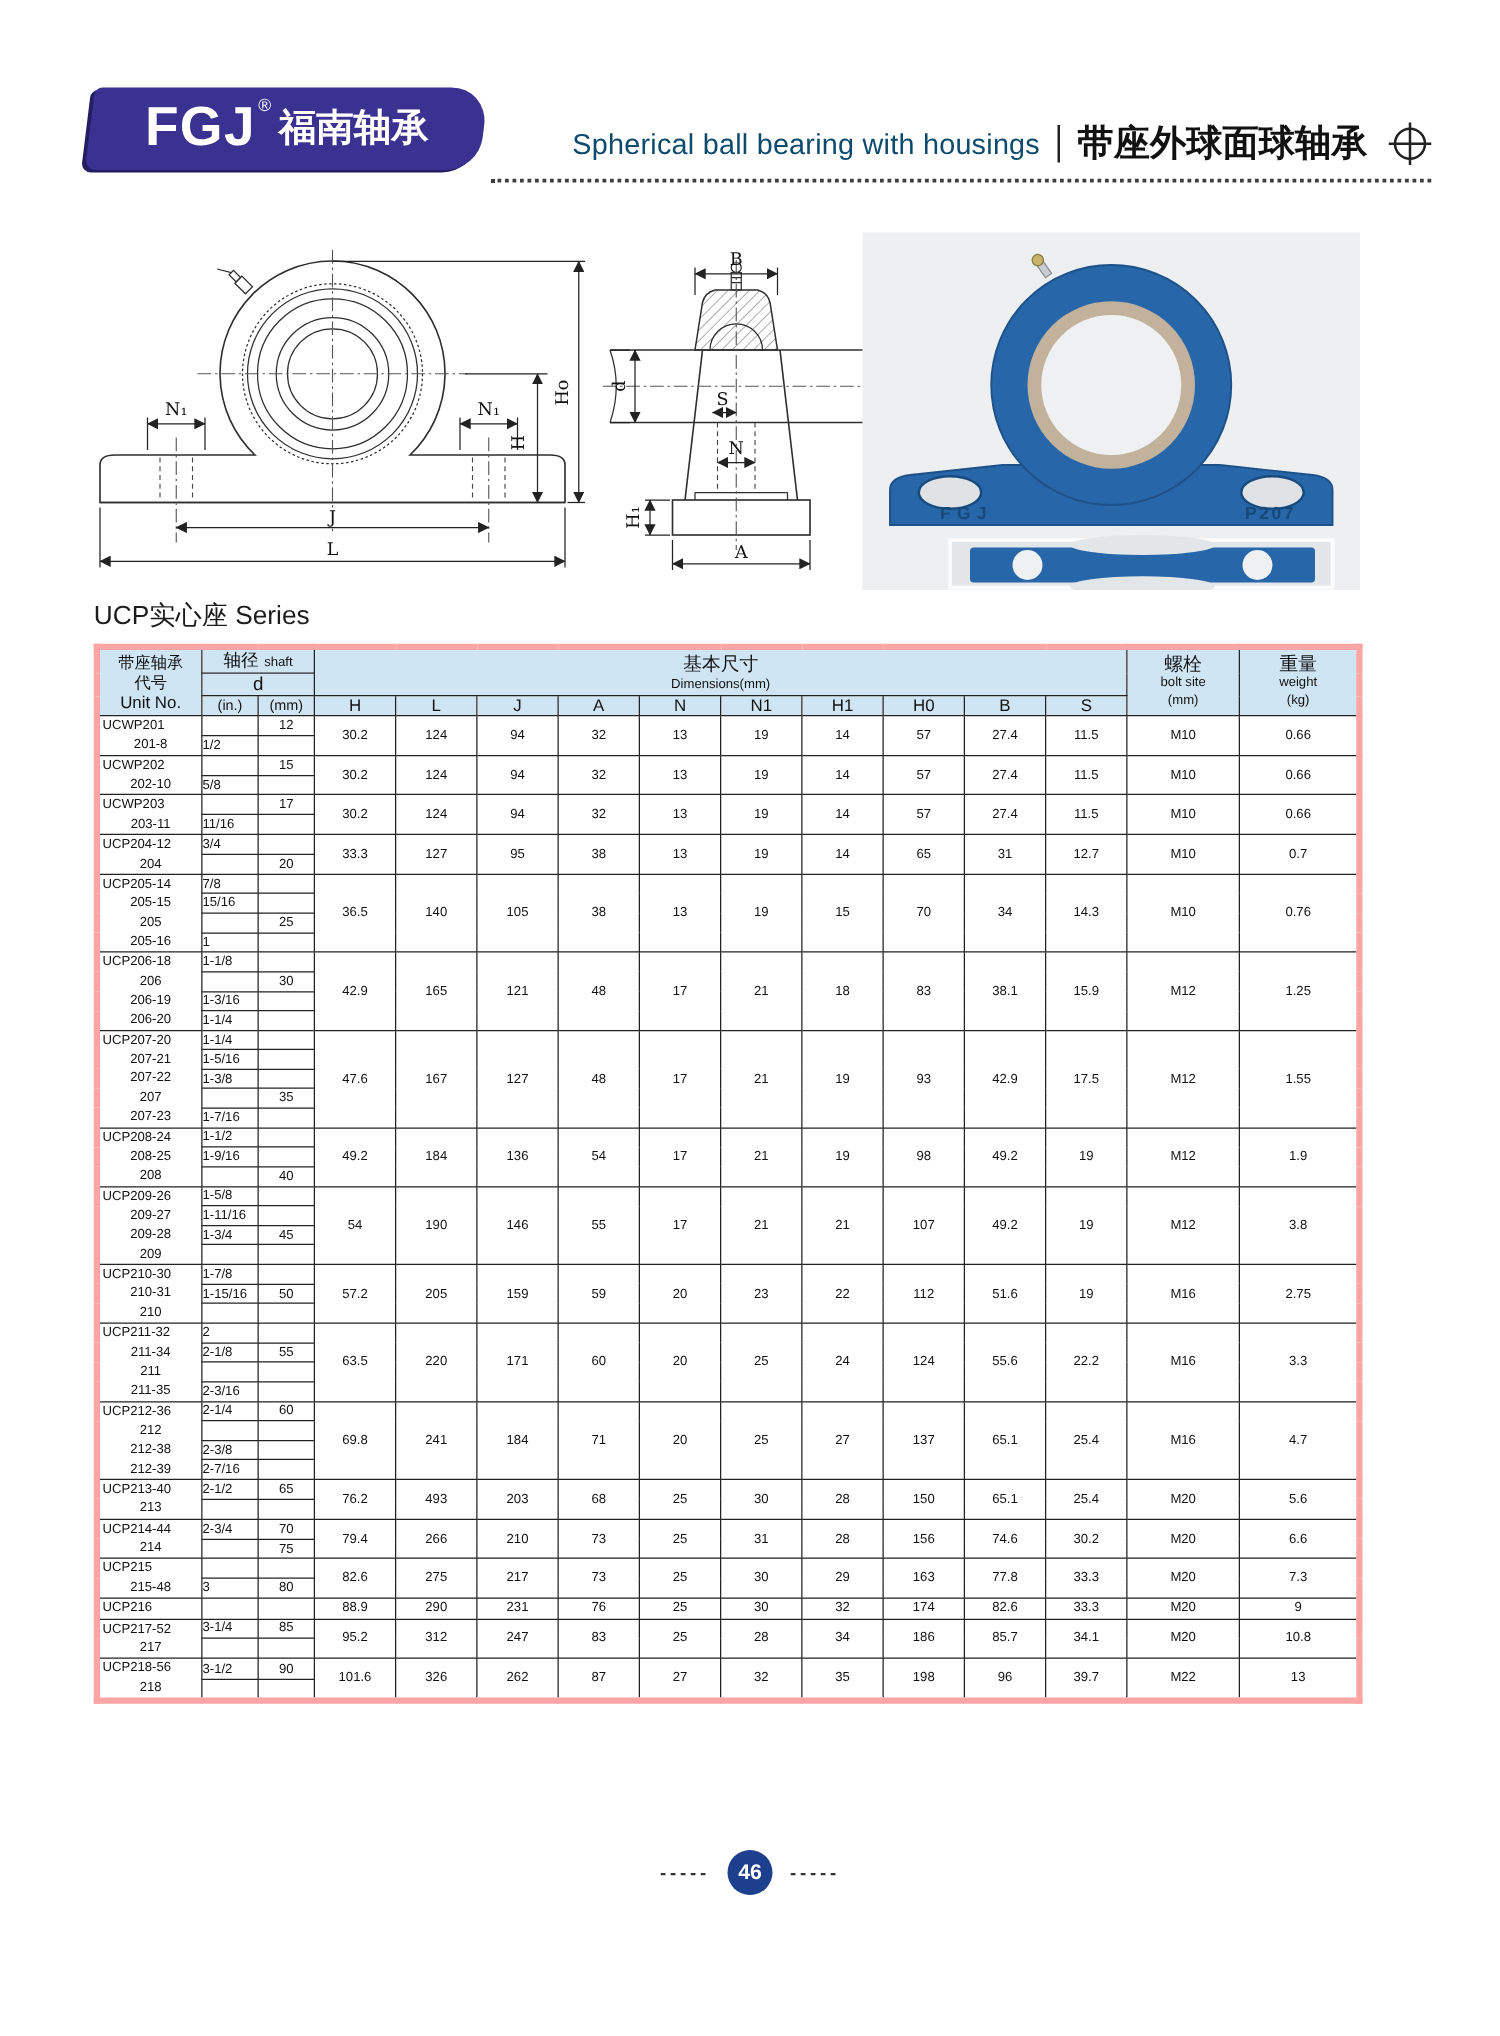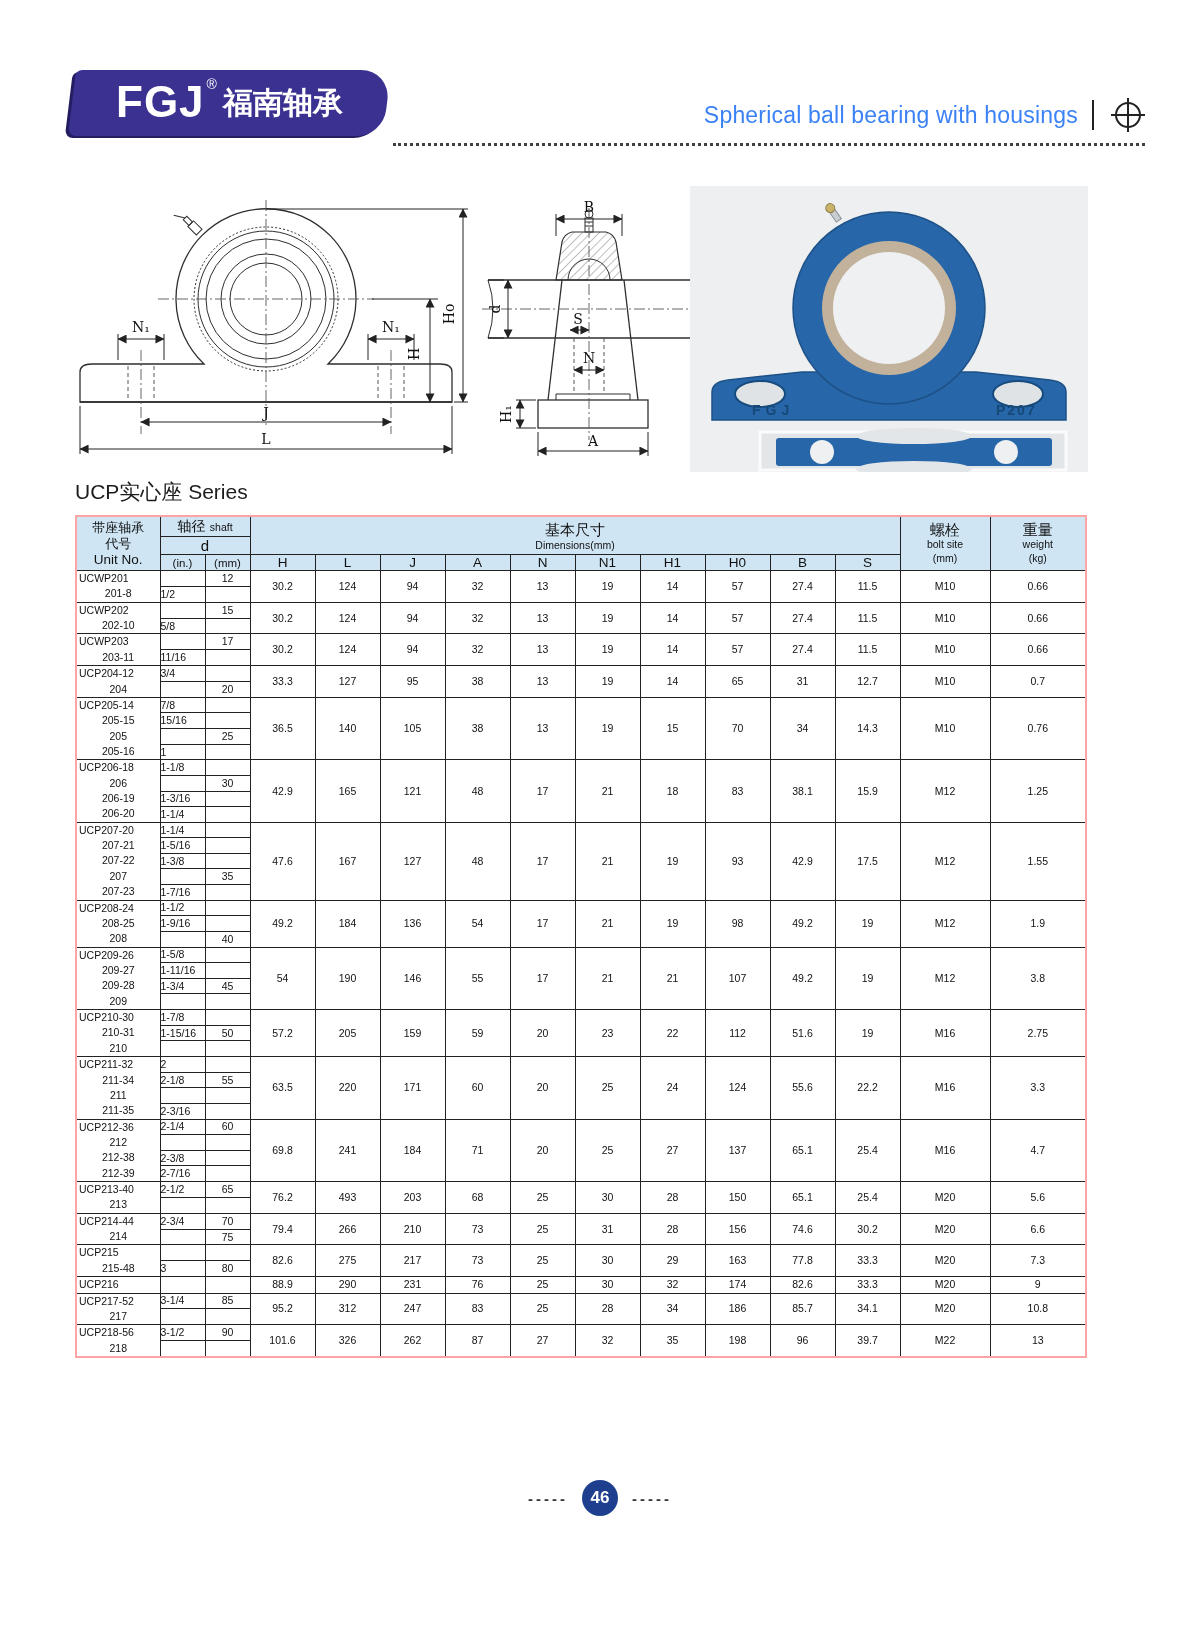--- a/index.html
+++ b/index.html
@@ -16,21 +16,21 @@
   
   .logo{position:absolute;left:72px;top:70px;width:315px;height:66px;background:var(--logo-bg);
         transform:skewX(-7deg);border-radius:6px 30px 26px 8px;
         display:flex;align-items:center;justify-content:center;box-shadow:-3px 2px 0 #241d62;}
   .logo-inner{transform:skewX(7deg);display:flex;align-items:flex-start;color:#fff;white-space:nowrap;}
   .logo-fgj{font-size:44px;font-weight:bold;line-height:60px;letter-spacing:1px;}
   .logo-reg{font-size:14px;line-height:20px;margin:2px 6px 0 2px;}
   .logo-cn{font-size:30px;font-weight:bold;line-height:62px;}
   .header-titles{position:absolute;left:400px;top:92px;width:748px;height:46px;
         display:flex;align-items:center;justify-content:flex-end;gap:14px;}
-  .title-en{font-size:23px;color:#3b82f6;letter-spacing:0.2px;}
+  .title-en{font-size:23px;color:#0c4a6e;letter-spacing:0.2px;}
   .title-sep{width:2px;height:30px;background:#222;}
   .title-cn{font-size:29px;font-weight:bold;color:#111;}
   .crosshair{flex:0 0 auto;}
   .dotted-rule{position:absolute;left:393px;top:129px;width:752px;height:14px;
         border-bottom:3px dotted #3f3f3f;}
 
   
   .figure{position:absolute;}
   .photo-wrap{position:absolute;left:690px;top:186px;width:398px;height:286px;background:var(--photo-bg);}
   svg text.dim{font-family:"DejaVu Serif","Liberation Serif",serif;font-size:14px;fill:#111;}
@@ -38,21 +38,21 @@
   svg .thin{stroke:#2e2e2e;stroke-width:1;fill:none;}
   svg .cl{stroke:#555;stroke-width:0.9;fill:none;stroke-dasharray:11 3 2 3;}
   svg .hid{stroke:#444;stroke-width:0.9;fill:none;stroke-dasharray:4 3;}
   svg .dimln{stroke:#222;stroke-width:1;fill:none;}
 
   
   .section-title{position:absolute;left:75px;top:478px;font-size:21px;color:#1c1c1c;}
 
   
   .spec-wrap{position:absolute;left:75px;top:515px;}
-  table.spec{border-collapse:collapse;table-layout:fixed;width:1010px;border:2px solid #fca5a5;}
+  table.spec{border-collapse:collapse;table-layout:fixed;width:1010px;border:5px solid #fca5a5;}
   table.spec th,table.spec td{border:1px solid #222;overflow:hidden;}
   table.spec thead th{background:var(--table-header-bg);font-weight:normal;text-align:center;
         vertical-align:middle;padding:0;}
   .h-cn{font-size:14px;font-family:Liberation Mono, monospace;}
   .h-small{font-size:10.5px;line-height:12px;}
   .h-unit div{font-size:13px;line-height:16px;}
   .h-unit .h-en{font-size:13.5px;}
   .h-d{font-size:15px;}
   .h-dims .h-cn-big{font-size:15px;line-height:18px;}
   .h-col{font-size:13.5px;}
@@ -96,20 +96,21 @@
   <div class="logo">
     <div class="logo-inner">
       <span class="logo-fgj">FGJ</span>
       <span class="logo-reg">®</span>
       <span class="logo-cn">福南轴承</span>
     </div>
   </div>
   <div class="header-titles">
     <span class="title-en">Spherical ball bearing with housings</span>
     <span class="title-sep"></span>
+    <span class="title-cn">带座外球面球轴承</span>
     <svg class="crosshair" width="40" height="40" viewBox="0 0 40 40">
       <circle cx="20" cy="20" r="12" fill="none" stroke="#222" stroke-width="2"></circle>
       <line x1="20" y1="3" x2="20" y2="37" stroke="#222" stroke-width="2"></line>
       <line x1="3" y1="20" x2="37" y2="20" stroke="#222" stroke-width="2"></line>
     </svg>
   </div>
   <div class="dotted-rule"></div>
 
   <svg class="figure" style="left:66px;top:188px" width="414" height="276" viewBox="0 0 414 276">
     <path class="ln" d="M14,214 L14,184 Q14,176 26,176 L138,176 A90,90 0 1 1 262,176 L374,176 Q386,176 386,184 L386,214 Z"></path>

